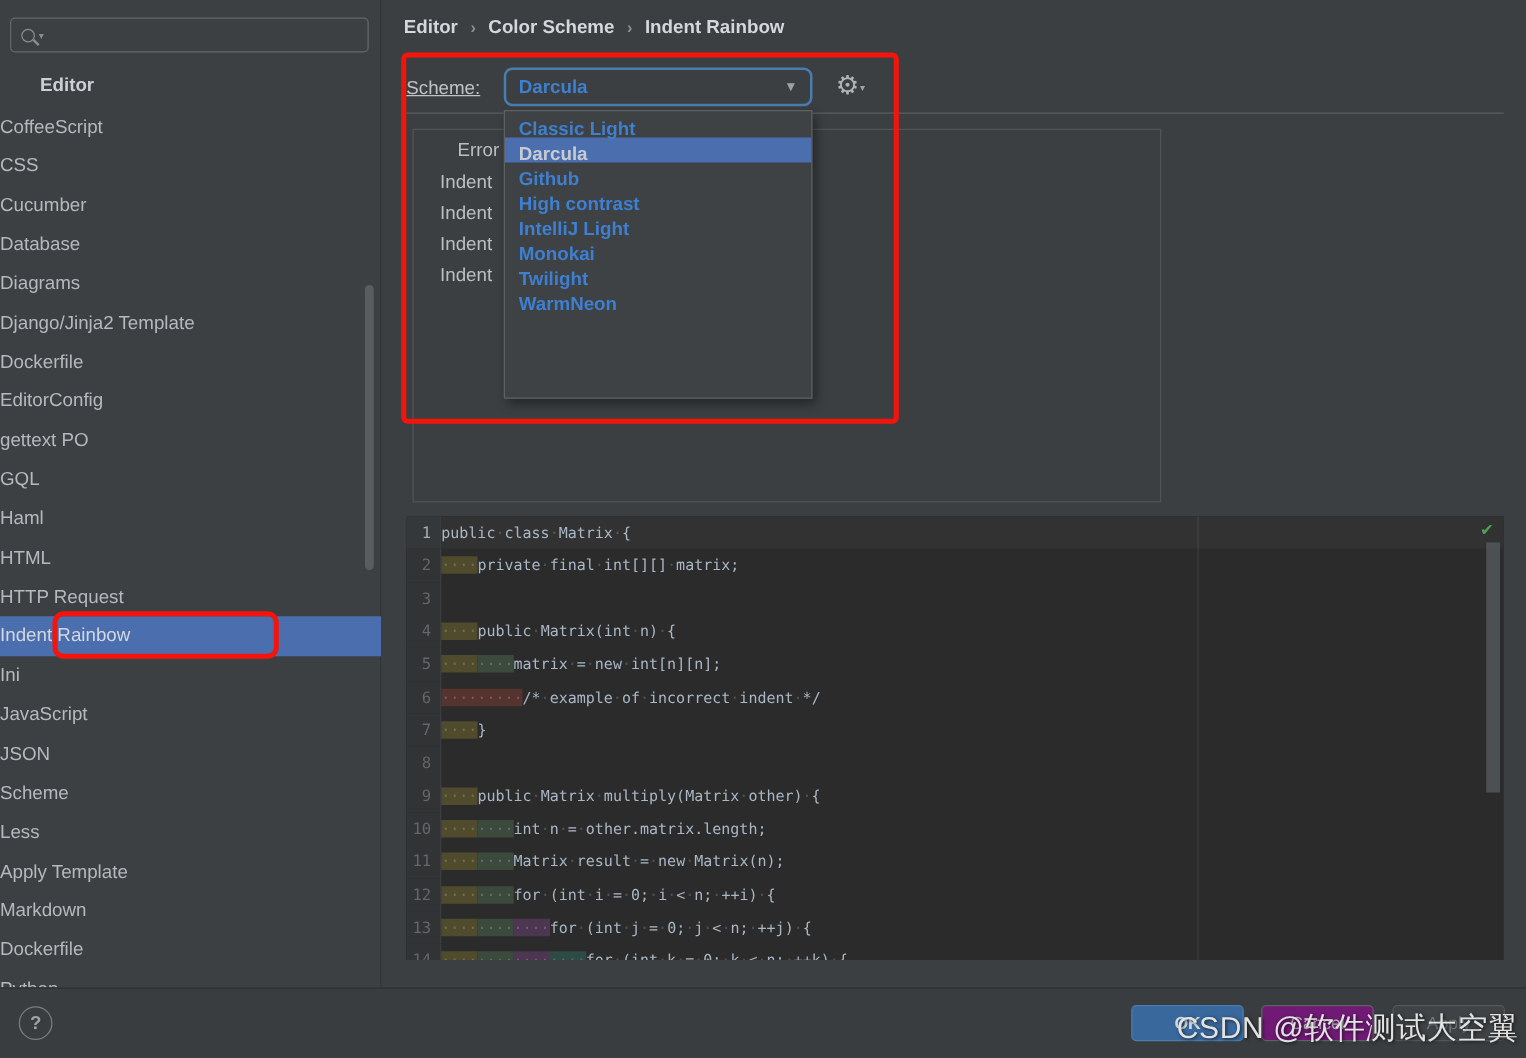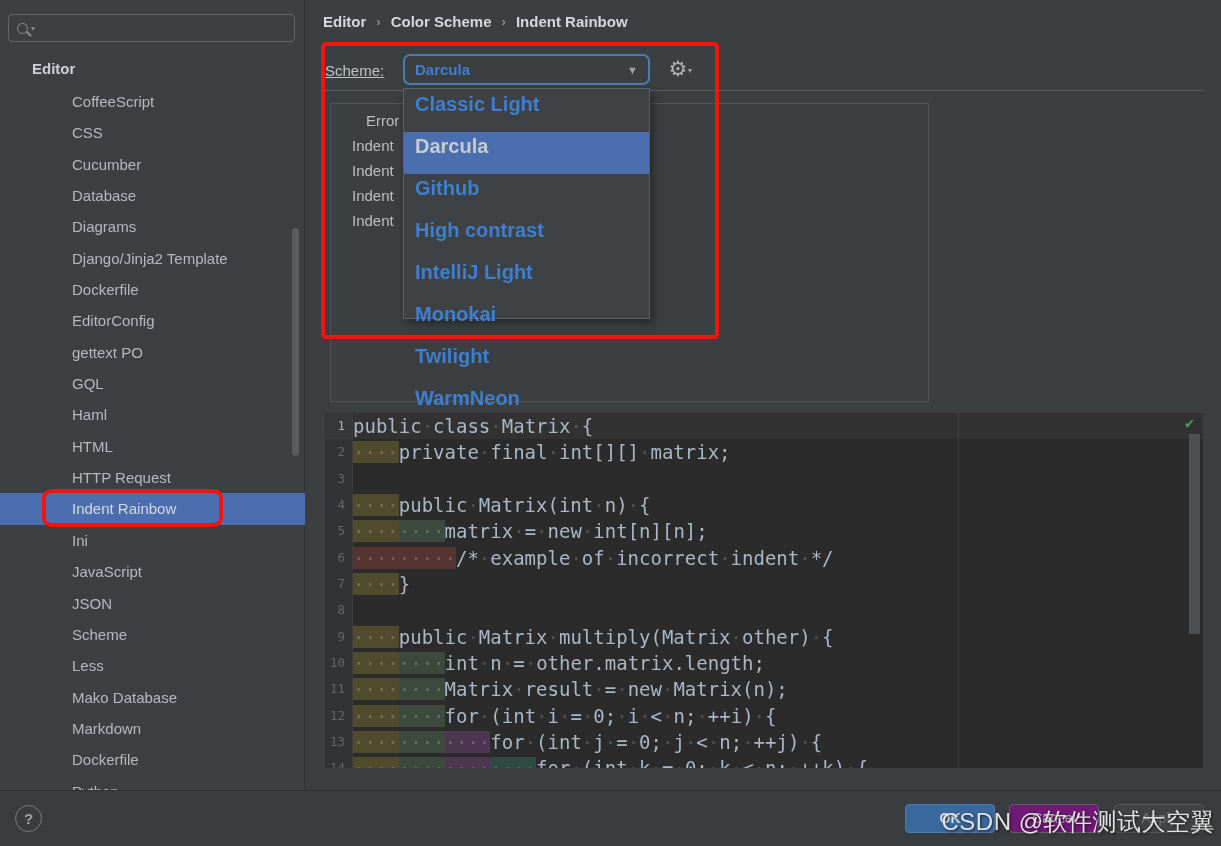--- a/index.html
+++ b/index.html
@@ -8,21 +8,21 @@
   #app { position:relative; width:1221px; height:846px; background:#3c3f41; overflow:hidden; }
 
   
   .sidebar { position:absolute; left:0; top:0; width:305px; height:790px; background:#3d4043; border-right:1px solid #333638; }
   .searchbox { position:absolute; left:8px; top:14px; width:287px; height:28px; border:1px solid #646769; border-radius:4px; display:flex; align-items:center; padding-left:8px; }
   .mag { position:relative; width:11px; height:11px; border:1.6px solid #8a8d8f; border-radius:50%; display:inline-block; }
   .mag::after { content:""; position:absolute; width:6px; height:1.6px; background:#8a8d8f; right:-5px; bottom:-2px; transform:rotate(45deg); }
   .mag-caret { color:#8a8d8f; font-size:8px; margin-left:3px; }
   .tree-header { position:absolute; left:32px; top:60px; font-size:15px; font-weight:bold; color:#ccd0d4; }
   .tree { position:absolute; left:0; top:86px; width:305px; height:704px; overflow:hidden; }
-  .tree-item { height:31.35px; line-height:31.35px; padding-left:72px; font-size:15px; color:#b5b9bd; white-space:nowrap; cursor:default; }
+  .tree-item { height:31.35px; line-height:31.35px; font-size:15px; color:#b5b9bd; white-space:nowrap; cursor:default; }
   .tree-item.selected { background:#4b6eaf; color:#d3d8de; }
   .side-scroll { position:absolute; left:292px; top:228px; width:7px; height:228px; background:#595d5f; border-radius:4px; }
 
   
   .breadcrumb { position:absolute; left:323px; top:13px; font-size:15px; font-weight:bold; color:#d4d8dc; display:flex; gap:10px; align-items:center; }
   .bc-sep { color:#8c8f93; font-weight:bold; font-size:13px; }
   .scheme-label { position:absolute; left:325px; top:62px; font-size:15px; color:#c0c3c5;text-decoration:underline; }
   .combo { position:absolute; left:403px; top:54px; width:247px; height:31px; border:2px solid #4a7cb0; border-radius:7px; background:#3c3f41; display:flex; align-items:center; padding:0 10px; }
   .combo-value { font-size:15px; font-weight:bold; color:#3e7fd0; flex:1; }
   .combo-arrow { color:#9fa2a4; font-size:11px; }
@@ -30,33 +30,33 @@
   .gear-caret { position:absolute; right:1px; bottom:0; font-size:8px; color:#9fa2a4; }
   .hdivider { position:absolute; left:325px; top:90px; width:878px; height:1px; background:#5a5d5f; }
 
   
   .attr-panel { position:absolute; left:330px; top:103px; width:599px; height:299px; border:1px solid #515456; background:#3c3f41; }
   .attr-item { height:25px; line-height:25px; font-size:15px; color:#bcbfc2; padding-left:21px; }
   .attr-item:first-child { padding-left:35px; margin-top:4px; }
 
   
   .popup { position:absolute; left:403px; top:88px; width:247px; height:231px; background:#3e4244; border:1px solid #5d6163; box-shadow:3px 4px 8px rgba(0,0,0,0.4); z-index:20; padding-top:1px; }
-  .popup-item { height:42px; line-height:28.6px; padding-left:11px; font-size:20px; font-weight:bold; color:#3e7fd0; white-space:nowrap; }
+  .popup-item { height:20px; line-height:28.6px; padding-left:11px; font-size:15px; font-weight:bold; color:#3e7fd0; white-space:nowrap; }
   .popup-item.selected { background:#4b6eaf; color:#c6cbd2; }
 
   
   .annotation { position:absolute; border:4px solid #f5140b; z-index:50; pointer-events:none; }
   .ann-scheme { left:321px; top:42px; width:398px; height:297px; border-radius:5px; }
   .ann-sidebar { left:42px; top:489px; width:181px; height:38px; border-radius:9px; }
 
   
   .editor { position:absolute; left:325px; top:413px; width:878px; height:355px; background:#2b2b2b; overflow:hidden; font-family:"DejaVu Sans Mono", monospace; }
   .crow { display:flex; height:26.35px; line-height:26.35px; white-space:pre; }
   .gut { width:28px; min-width:28px; background:#313335; border-right:1px solid #3b3e40; color:#63666a; font-size:12.5px; text-align:right; padding-right:7px; }
-  .cline { font-size:19px; color:#a9b7c6; flex:1; }
+  .cline { font-size:12px; color:#a9b7c6; flex:1; }
   .crow.caret .cline { background:#323232; }
   .crow.caret .gut { background:#35383a; color:#a9adb2; }
   .ind { color:rgba(255,255,255,0.20); }
   .ws { color:rgba(255,255,255,0.18); }
   .margin-guide { position:absolute; left:633px; top:0; width:1px; height:355px; background:rgba(255,255,255,0.08); z-index:2; }
   .ed-check { position:absolute; right:9px; top:1px; color:#4ea24f; font-size:15px; font-weight:bold; z-index:3; }
   .ed-scroll { position:absolute; left:864px; top:21px; width:11px; height:200px; background:rgba(90,94,96,0.75); z-index:3; }
 
   
   .bottombar { position:absolute; left:0; top:790px; width:1221px; height:56px; background:#3a3d3f; border-top:1px solid #2e3032; }
@@ -92,21 +92,21 @@
         <div class="tree-item">GQL</div>
         <div class="tree-item">Haml</div>
         <div class="tree-item">HTML</div>
         <div class="tree-item">HTTP Request</div>
         <div class="tree-item selected">Indent Rainbow</div>
         <div class="tree-item">Ini</div>
         <div class="tree-item">JavaScript</div>
         <div class="tree-item">JSON</div>
         <div class="tree-item">Scheme</div>
         <div class="tree-item">Less</div>
-        <div class="tree-item">Mako Database</div>
+        <div class="tree-item">Apply Template</div>
         <div class="tree-item">Markdown</div>
         <div class="tree-item">Dockerfile</div>
         <div class="tree-item">Python</div>
       </div>
     <div class="side-scroll"></div>
   </div>
 
   <div class="breadcrumb">
       <span>Editor</span>
       <span class="bc-sep">›</span>

